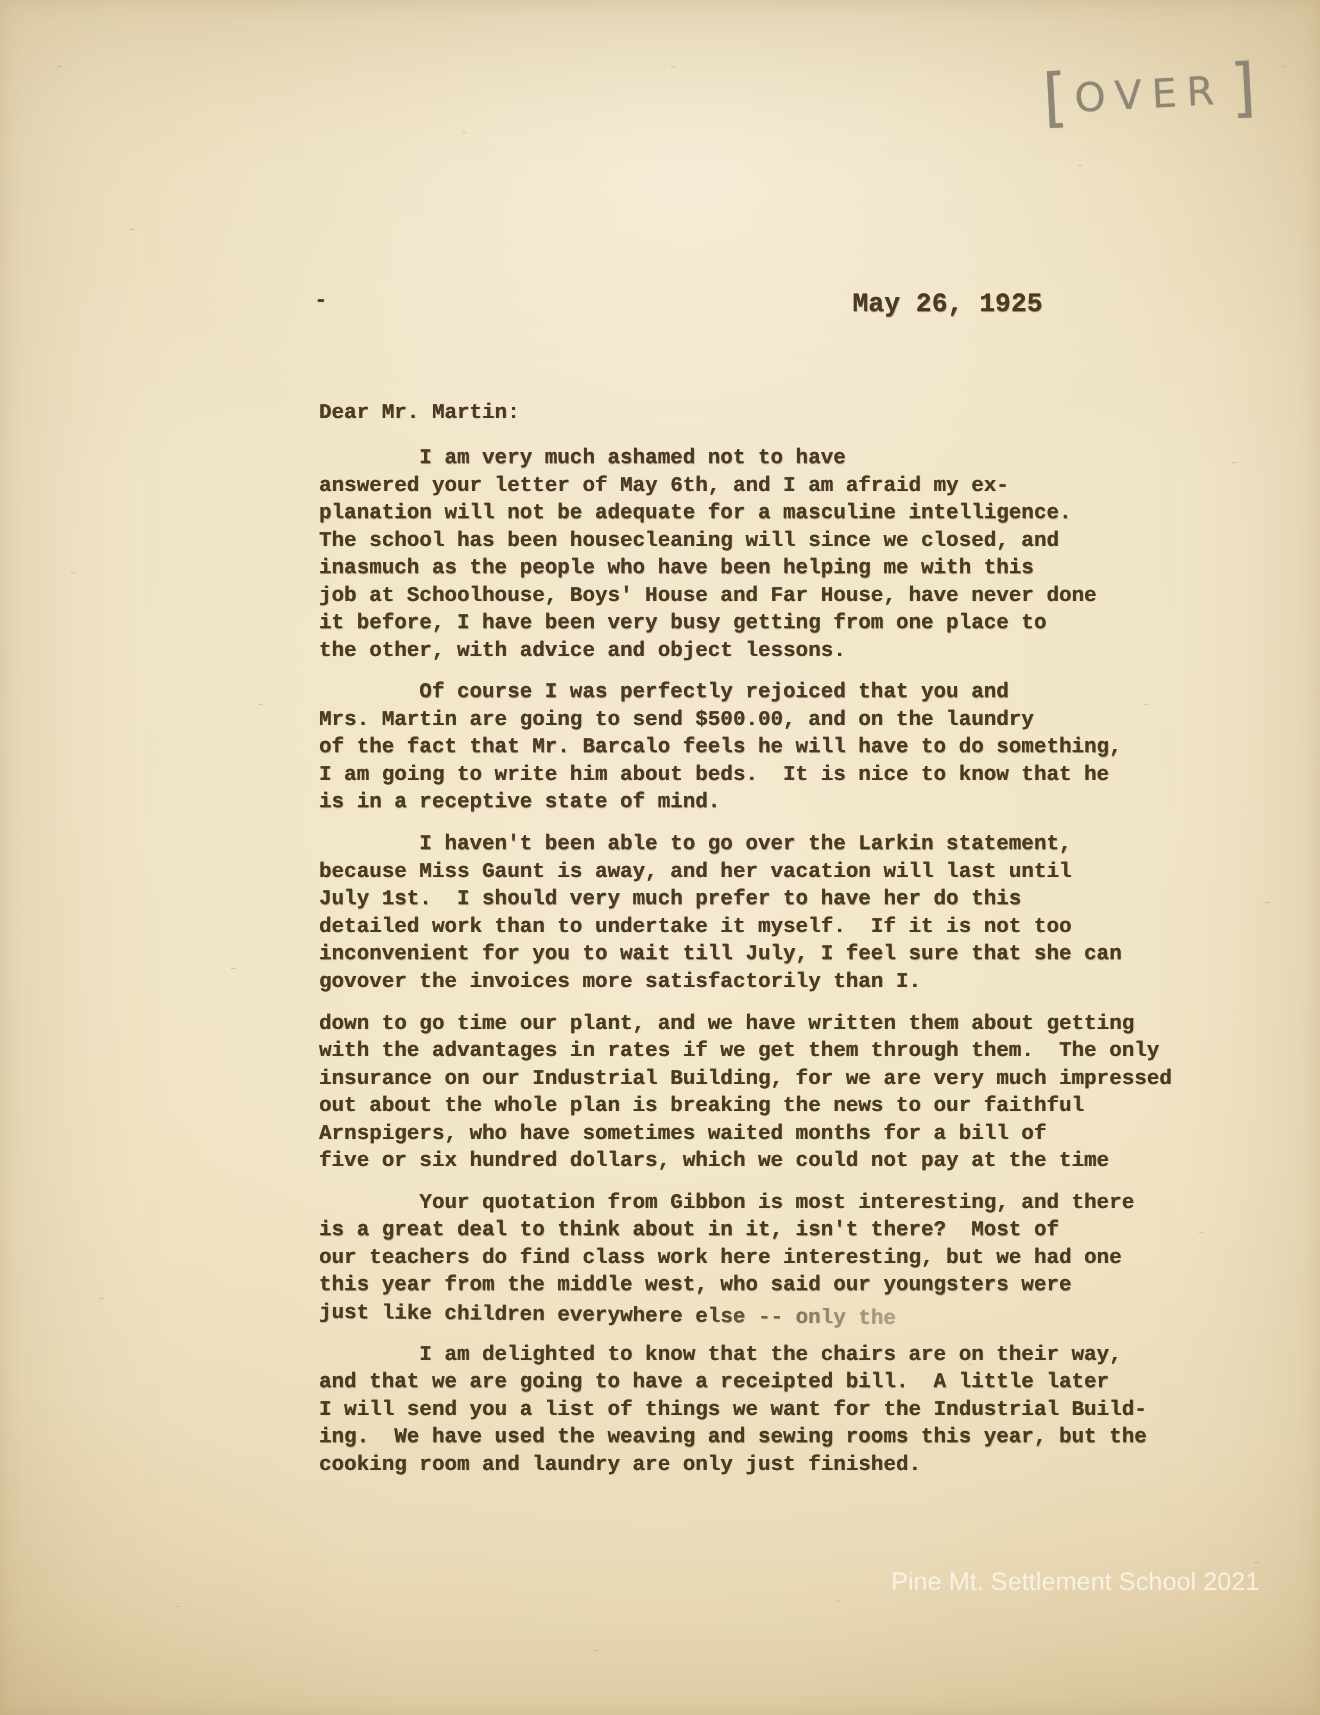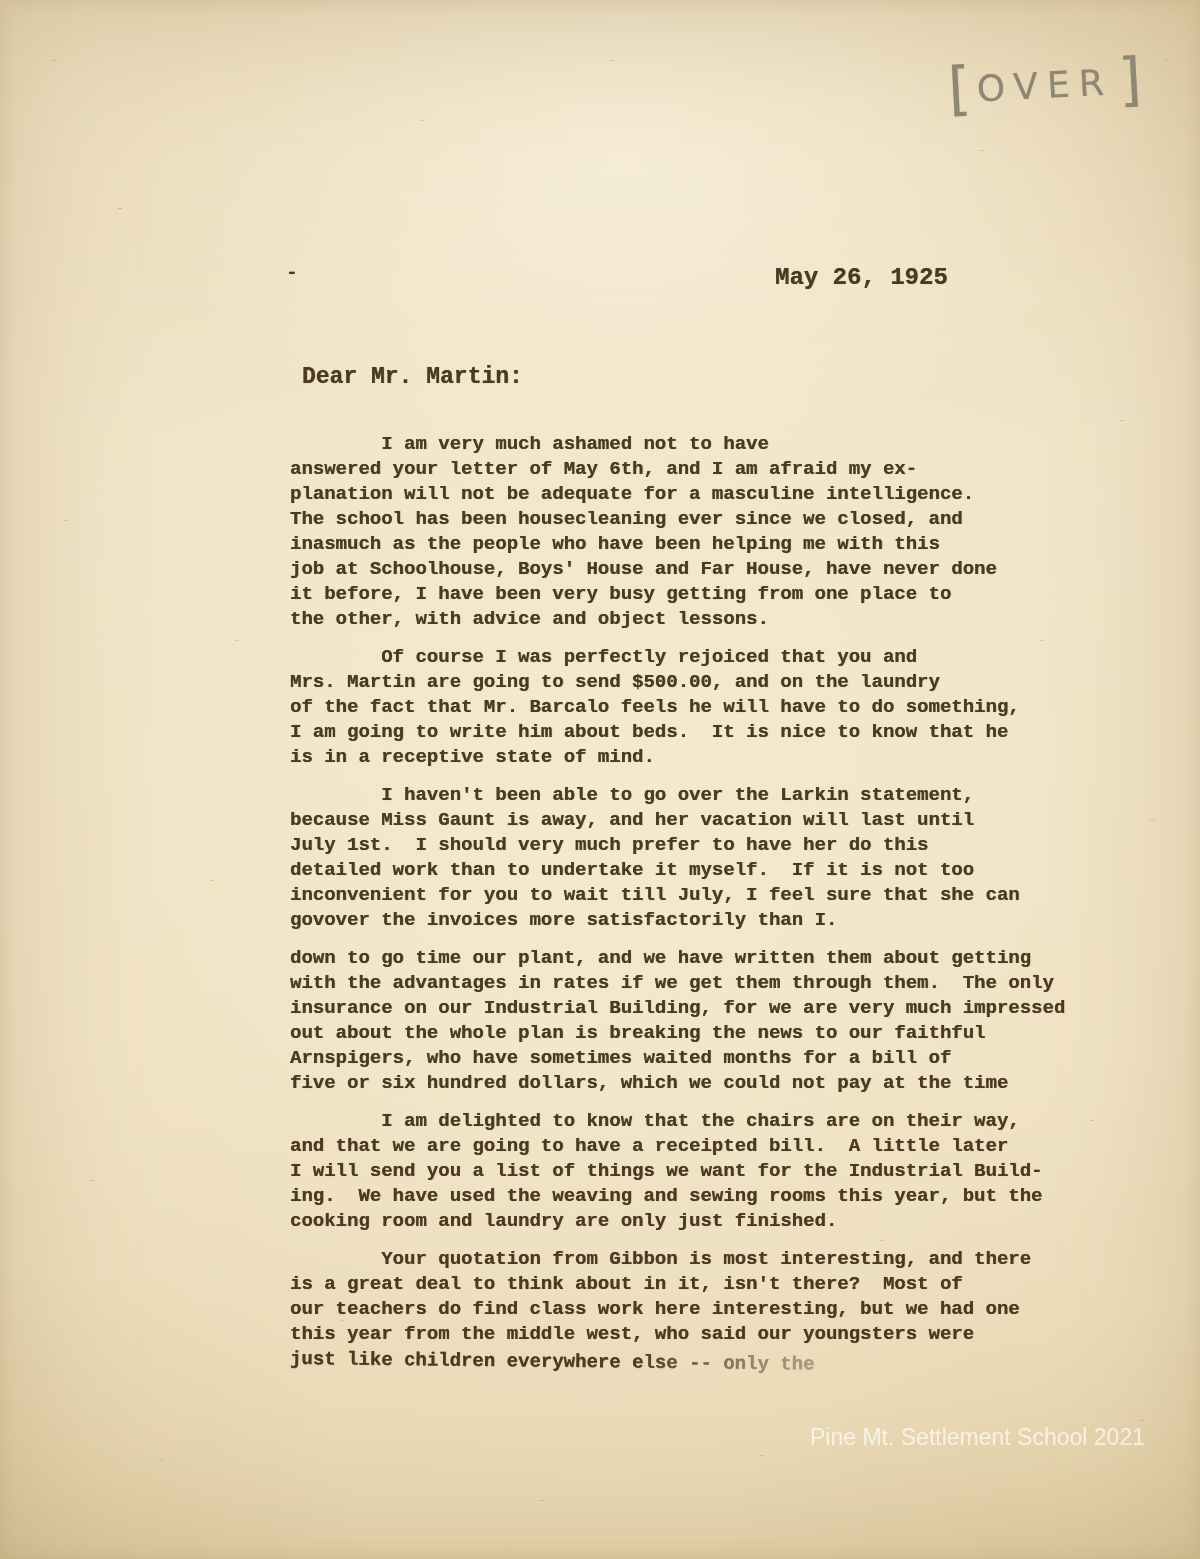--- a/index.html
+++ b/index.html
@@ -88,29 +88,29 @@
   }
   .date-line {
     position: absolute;
     left: 775px;
     top: 264px;
     font-size: 24px;
     white-space: pre;
   }
   .salutation {
     position: absolute;
-    left: 302px;
+    left: 290px;
     top: 364px;
-    font-size: 23px;
+    font-size: 19px;
     white-space: pre;
   }
   .letter-body {
     position: absolute;
     left: 290px;
-    top: 432px;
+    top: 404px;
     width: 860px;
     font-size: 19px;
     line-height: 25px;
   }
   .paragraph {
     margin: 0 0 13px 0;
   }
   .line {
     white-space: pre;
   }
@@ -148,21 +148,21 @@
 
   <div class="date-line ink">May 26, 1925</div>
 
   <div class="salutation ink">Dear Mr. Martin:</div>
 
   <div class="letter-body ink">
       <div class="paragraph">
         <div class="line">        I am very much ashamed not to have</div>
         <div class="line">answered your letter of May 6th, and I am afraid my ex-</div>
         <div class="line">planation will not be adequate for a masculine intelligence.</div>
-        <div class="line">The school has been housecleaning ever since we closed, and</div>
+        <div class="line">The school has been housecleaning will since we closed, and</div>
         <div class="line">inasmuch as the people who have been helping me with this</div>
         <div class="line">job at Schoolhouse, Boys' House and Far House, have never done</div>
         <div class="line">it before, I have been very busy getting from one place to</div>
         <div class="line">the other, with advice and object lessons.</div>
       </div>
       <div class="paragraph">
         <div class="line">        Of course I was perfectly rejoiced that you and</div>
         <div class="line">Mrs. Martin are going to send $500.00, and on the laundry</div>
         <div class="line">of the fact that Mr. Barcalo feels he will have to do something,</div>
         <div class="line">I am going to write him about beds.  It is nice to know that he</div>
@@ -178,30 +178,30 @@
       </div>
       <div class="paragraph">
         <div class="line">down to go time our plant, and we have written them about getting</div>
         <div class="line">with the advantages in rates if we get them through them.  The only</div>
         <div class="line">insurance on our Industrial Building, for we are very much impressed</div>
         <div class="line">out about the whole plan is breaking the news to our faithful</div>
         <div class="line">Arnspigers, who have sometimes waited months for a bill of</div>
         <div class="line">five or six hundred dollars, which we could not pay at the time</div>
       </div>
       <div class="paragraph">
+        <div class="line">        Your quotation from Gibbon is most interesting, and there</div>
+        <div class="line">is a great deal to think about in it, isn't there?  Most of</div>
+        <div class="line">our teachers do find class work here interesting, but we had one</div>
+        <div class="line">this year from the middle west, who said our youngsters were</div>
+        <div class="line faded">just like children everywhere else -- only the</div>
+      </div>
+      <div class="paragraph">
         <div class="line">        I am delighted to know that the chairs are on their way,</div>
         <div class="line">and that we are going to have a receipted bill.  A little later</div>
         <div class="line">I will send you a list of things we want for the Industrial Build-</div>
         <div class="line">ing.  We have used the weaving and sewing rooms this year, but the</div>
         <div class="line">cooking room and laundry are only just finished.</div>
       </div>
-      <div class="paragraph">
-        <div class="line">        Your quotation from Gibbon is most interesting, and there</div>
-        <div class="line">is a great deal to think about in it, isn't there?  Most of</div>
-        <div class="line">our teachers do find class work here interesting, but we had one</div>
-        <div class="line">this year from the middle west, who said our youngsters were</div>
-        <div class="line faded">just like children everywhere else -- only the</div>
-      </div>
     </div>
 
   <div class="watermark">Pine Mt. Settlement School 2021</div>
 
 </div>
 
 </body></html>

